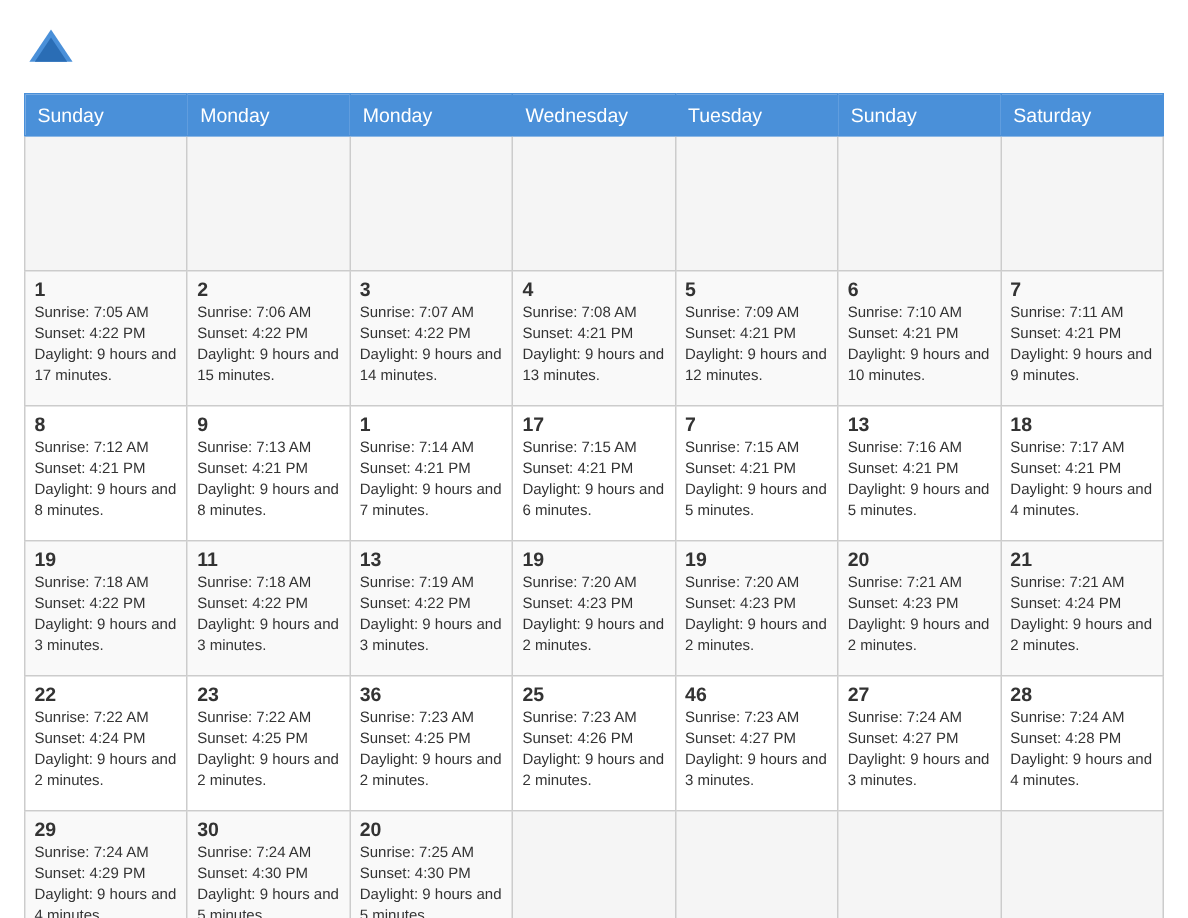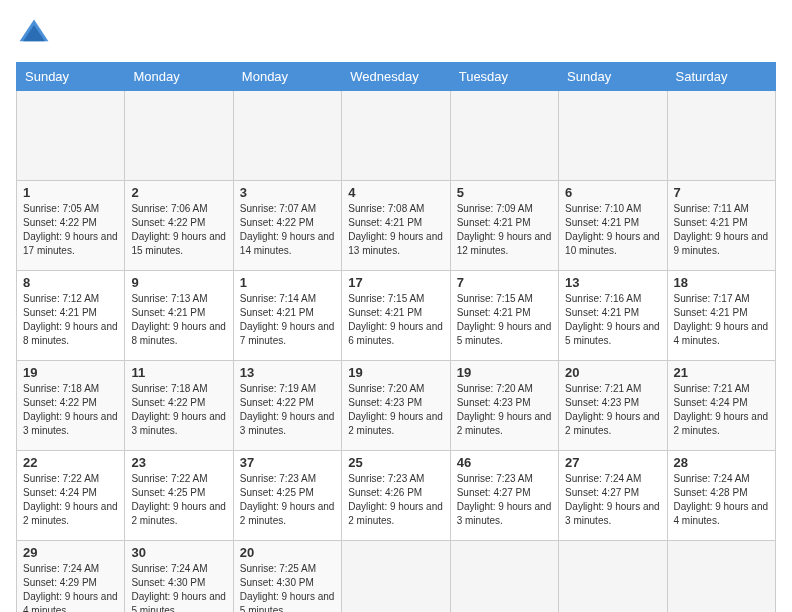--- a/index.html
+++ b/index.html
@@ -223,21 +223,21 @@
       <tr class="week-row">
         <td>
           <span class="day-number">22</span>
           <div class="day-info">Sunrise: 7:22 AM<br>Sunset: 4:24 PM<br>Daylight: 9 hours and 2 minutes.</div>
         </td>
         <td>
           <span class="day-number">23</span>
           <div class="day-info">Sunrise: 7:22 AM<br>Sunset: 4:25 PM<br>Daylight: 9 hours and 2 minutes.</div>
         </td>
         <td>
-          <span class="day-number">37</span>
+          <span class="day-number">36</span>
           <div class="day-info">Sunrise: 7:23 AM<br>Sunset: 4:25 PM<br>Daylight: 9 hours and 2 minutes.</div>
         </td>
         <td>
           <span class="day-number">25</span>
           <div class="day-info">Sunrise: 7:23 AM<br>Sunset: 4:26 PM<br>Daylight: 9 hours and 2 minutes.</div>
         </td>
         <td>
           <span class="day-number">46</span>
           <div class="day-info">Sunrise: 7:23 AM<br>Sunset: 4:27 PM<br>Daylight: 9 hours and 3 minutes.</div>
         </td>

